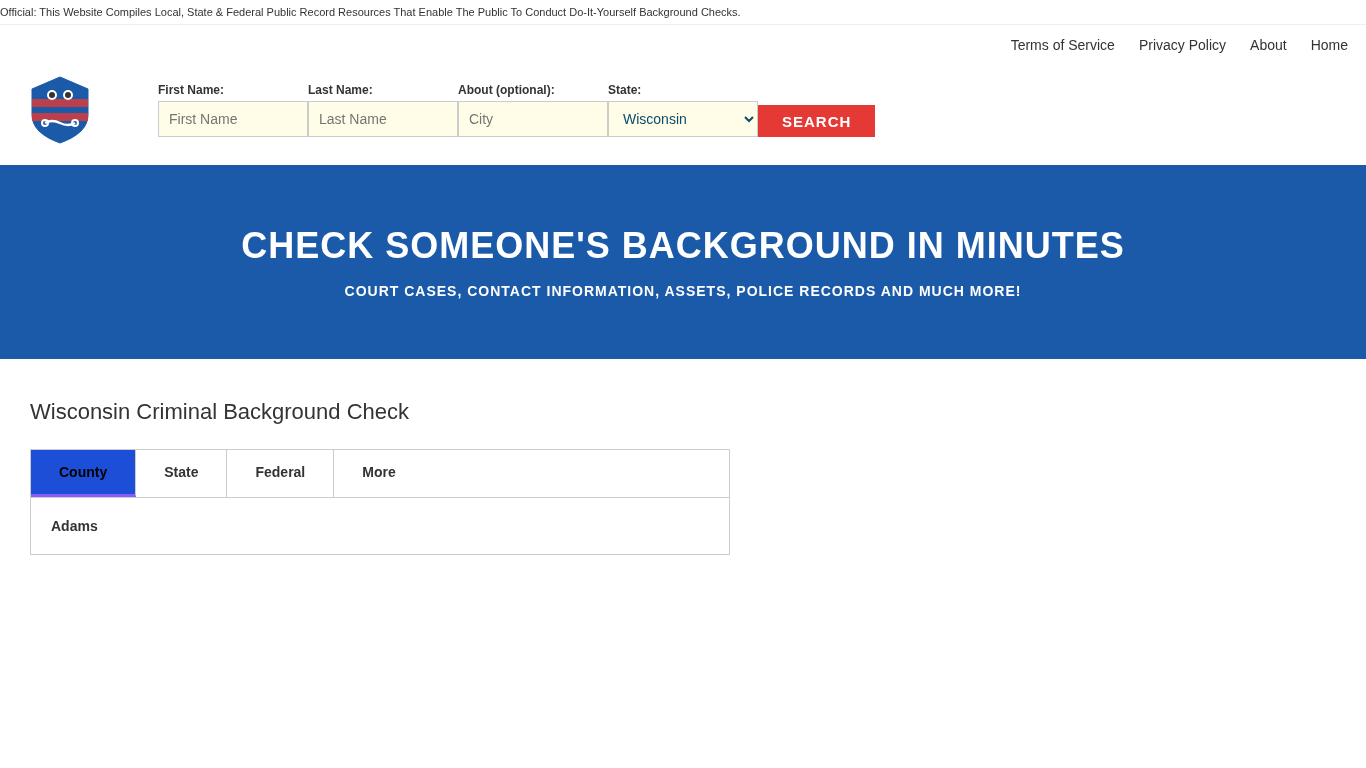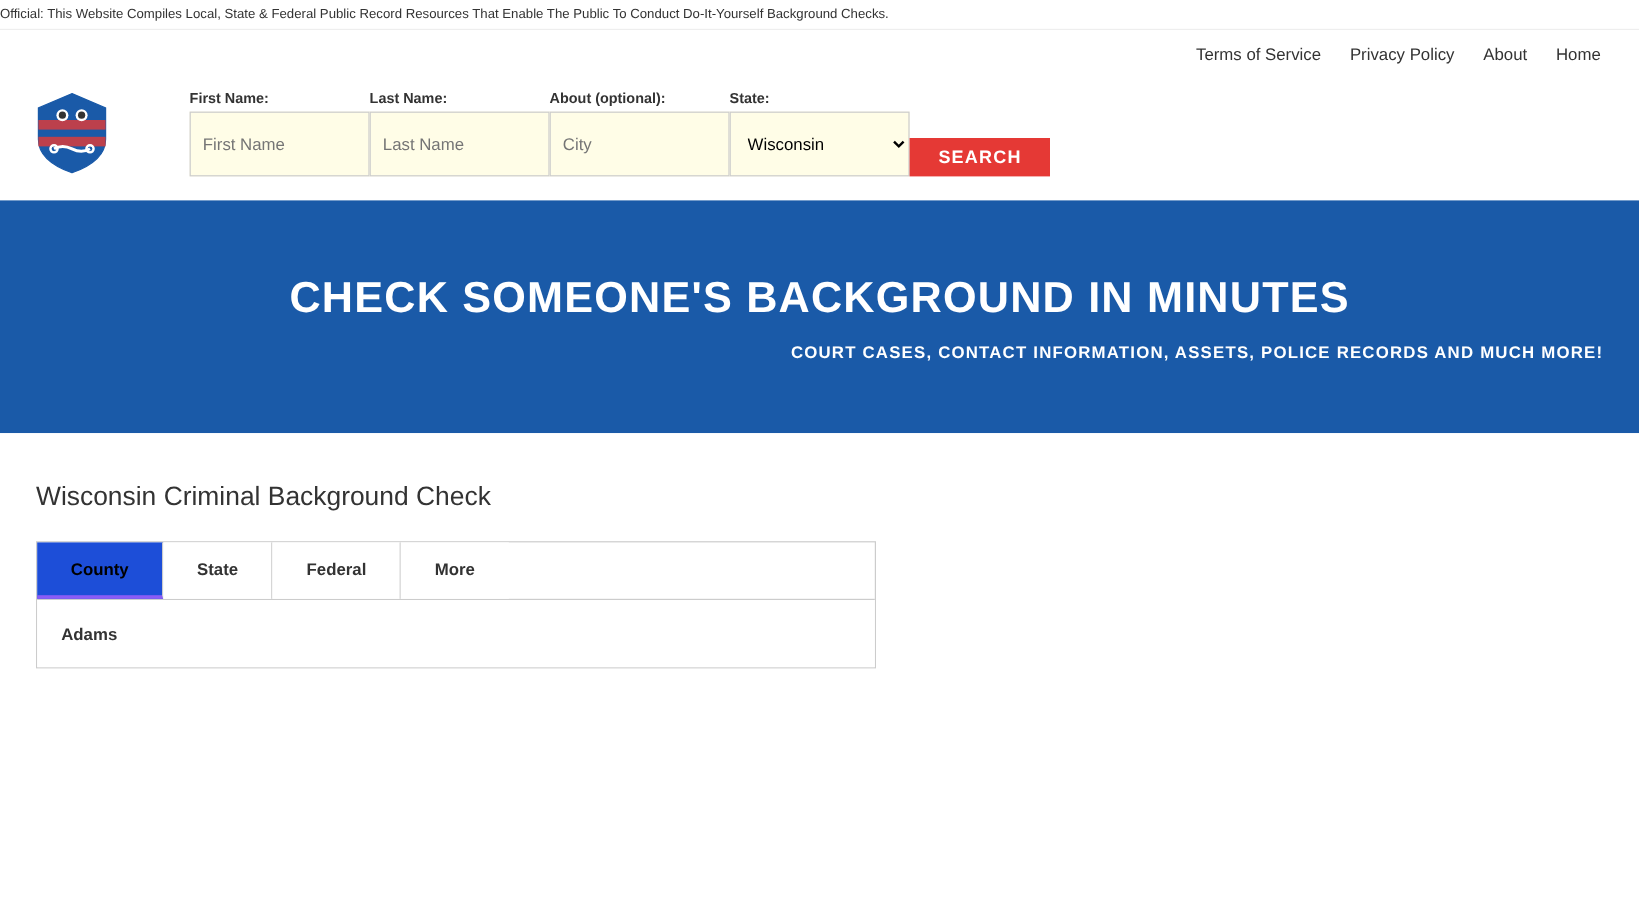--- a/index.html
+++ b/index.html
@@ -20,21 +20,21 @@
       padding: 6px 0;
       font-size: 11px;
       color: #333;
       border-bottom: 1px solid #eee;
     }
     
     .nav-bar {
       display: flex;
       justify-content: flex-end;
       align-items: center;
-      padding: 12px 32px;
+      padding: 12px 18px;
       gap: 24px;
       background: #fff;
     }
     .nav-bar a {
       text-decoration: none;
       color: #333;
       font-size: 14px;
     }
     
     .header {
@@ -71,35 +71,35 @@
       display: flex;
       flex-direction: column;
     }
     .field-label {
       font-size: 12px;
       font-weight: bold;
       color: #333;
       margin-bottom: 4px;
     }
     .search-input {
-      height: 54px;
+      height: 36px;
       padding: 0 10px;
       border: 1px solid #ccc;
       background: #fffde7;
       font-size: 14px;
       color: #aaa;
       outline: none;
     }
     .input-first { width: 150px; }
     .input-last { width: 150px; }
     .input-city { width: 150px; }
     .input-state {
       width: 150px;
       background: #fffde7;
-      color: #000000;
+      color: #0c4a6e;
     }
     .search-btn {
       height: 32px;
       padding: 0 24px;
       background: #e53935;
       color: #fff;
       font-size: 15px;
       font-weight: bold;
       border: none;
       cursor: pointer;
@@ -123,21 +123,20 @@
       font-weight: 900;
       letter-spacing: 1px;
       margin-bottom: 16px;
       text-transform: uppercase;
     }
     .hero-subtitle {
       font-size: 14px;
       font-weight: bold;
       letter-spacing: 1px;
       text-transform: uppercase;
-      text-align: right;
     }
     
     .content-area {
       padding: 40px 30px;
       background: #fff;
     }
     .section-title {
       font-size: 22px;
       color: #333;
       margin-bottom: 24px;

